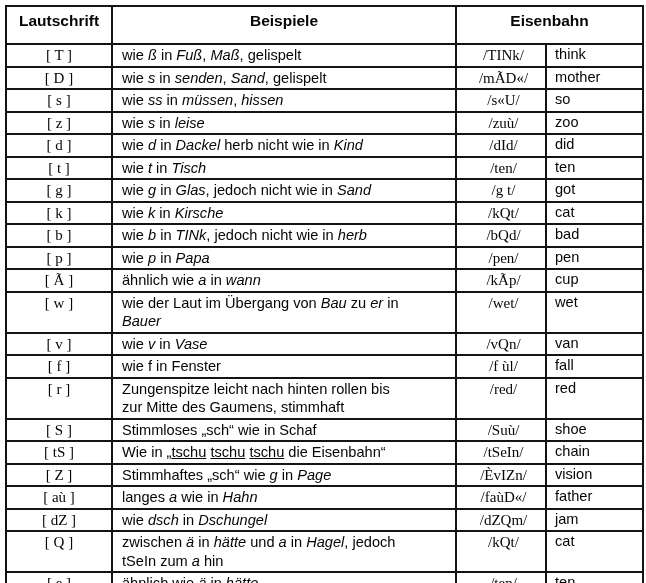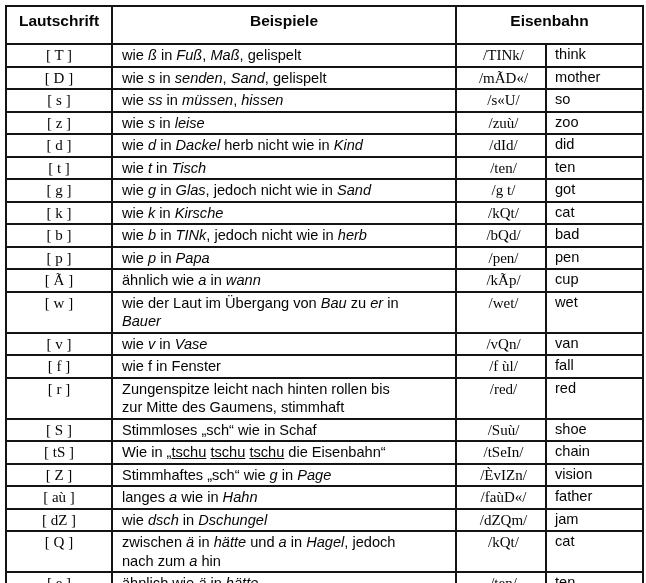--- a/index.html
+++ b/index.html
@@ -202,21 +202,21 @@
           <td class="word">father</td>
         </tr>
         <tr class="r">
           <td class="sym">[ dZ ]</td>
           <td class="aus"><span>wie </span><span class="it ">dsch</span><span> in </span><span class="it ">Dschungel</span></td>
           <td class="ph">/dZQm/</td>
           <td class="word">jam</td>
         </tr>
         <tr class="r tall">
           <td class="sym">[ Q ]</td>
-          <td class="aus"><span>zwischen </span><span class="it ">ä</span><span> in </span><span class="it ">hätte</span><span> und </span><span class="it ">a</span><span> in </span><span class="it ">Hagel</span><span>, jedoch</span><br><span>nach zum </span><span class="it ">a</span><span> hin</span></td>
+          <td class="aus"><span>zwischen </span><span class="it ">ä</span><span> in </span><span class="it ">hätte</span><span> und </span><span class="it ">a</span><span> in </span><span class="it ">Hagel</span><span>, jedoch</span><br><span>tSeIn zum </span><span class="it ">a</span><span> hin</span></td>
           <td class="ph">/kQt/</td>
           <td class="word">cat</td>
         </tr>
         <tr class="r">
           <td class="sym">[ e ]</td>
           <td class="aus"><span>ähnlich wie </span><span class="it ">ä</span><span> in </span><span class="it ">hätte</span></td>
           <td class="ph">/ten/</td>
           <td class="word">ten</td>
         </tr>
       </tbody>

